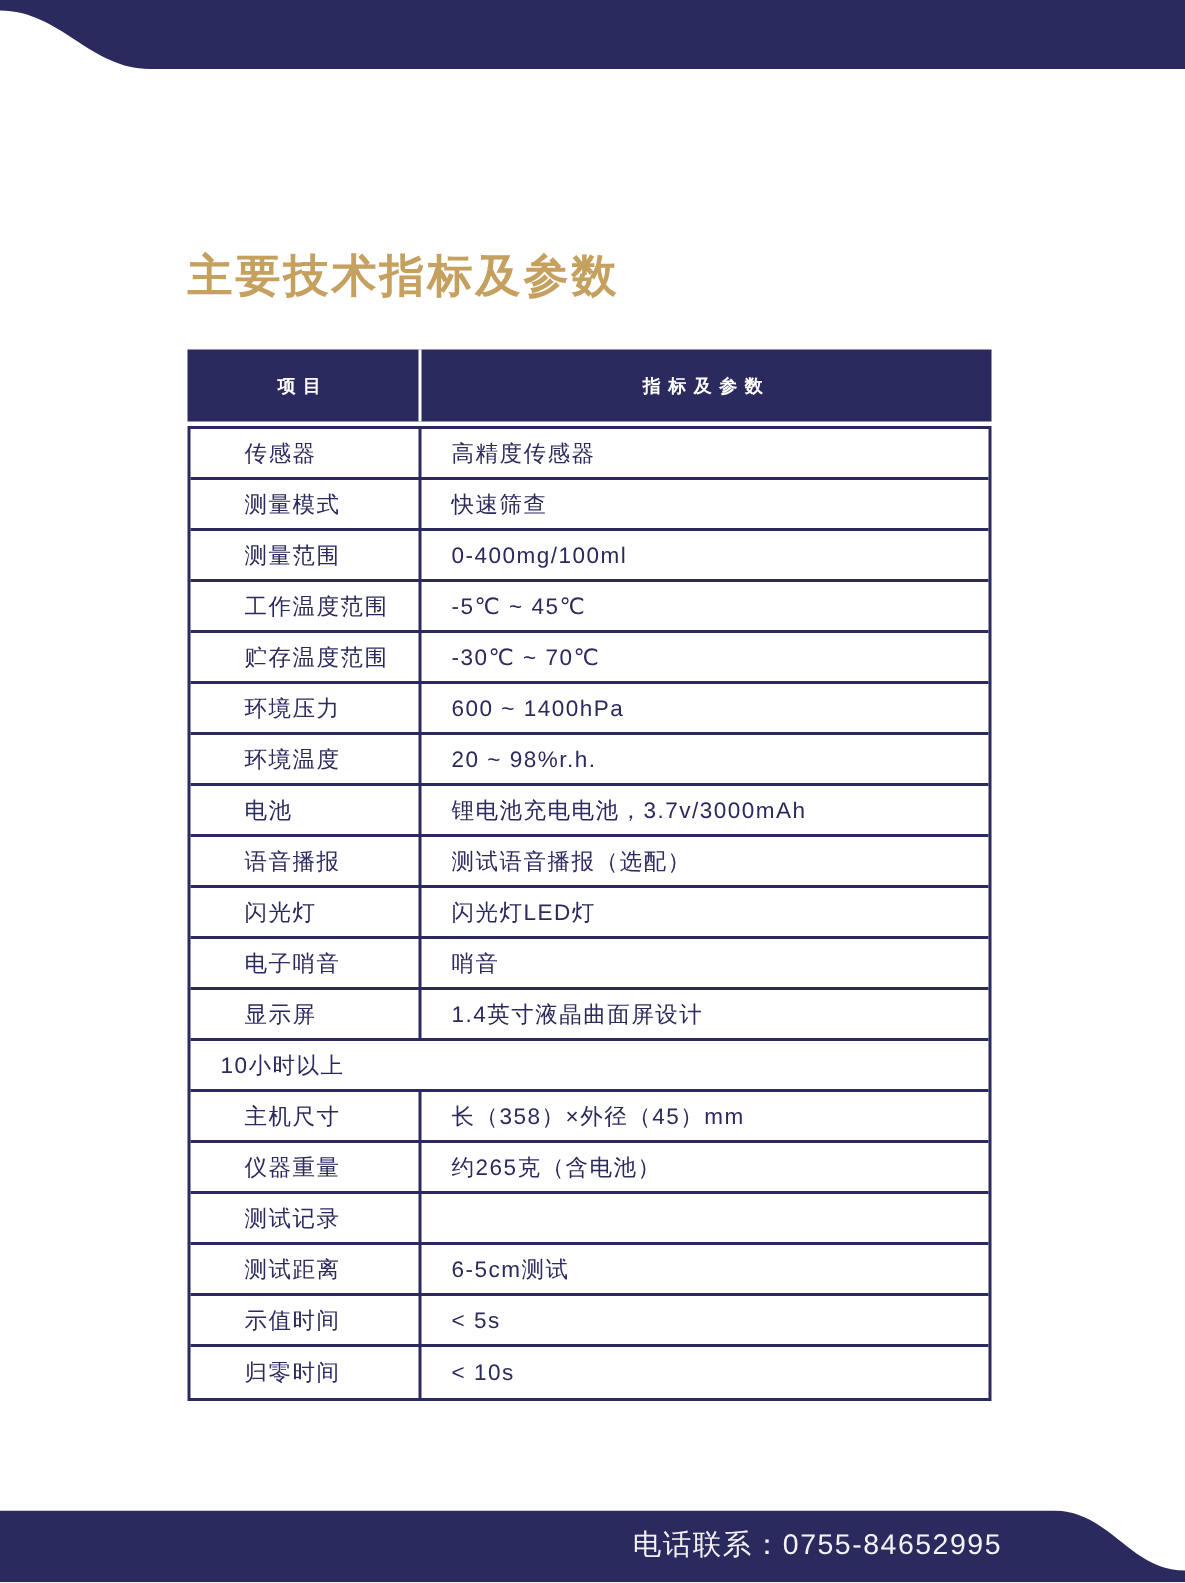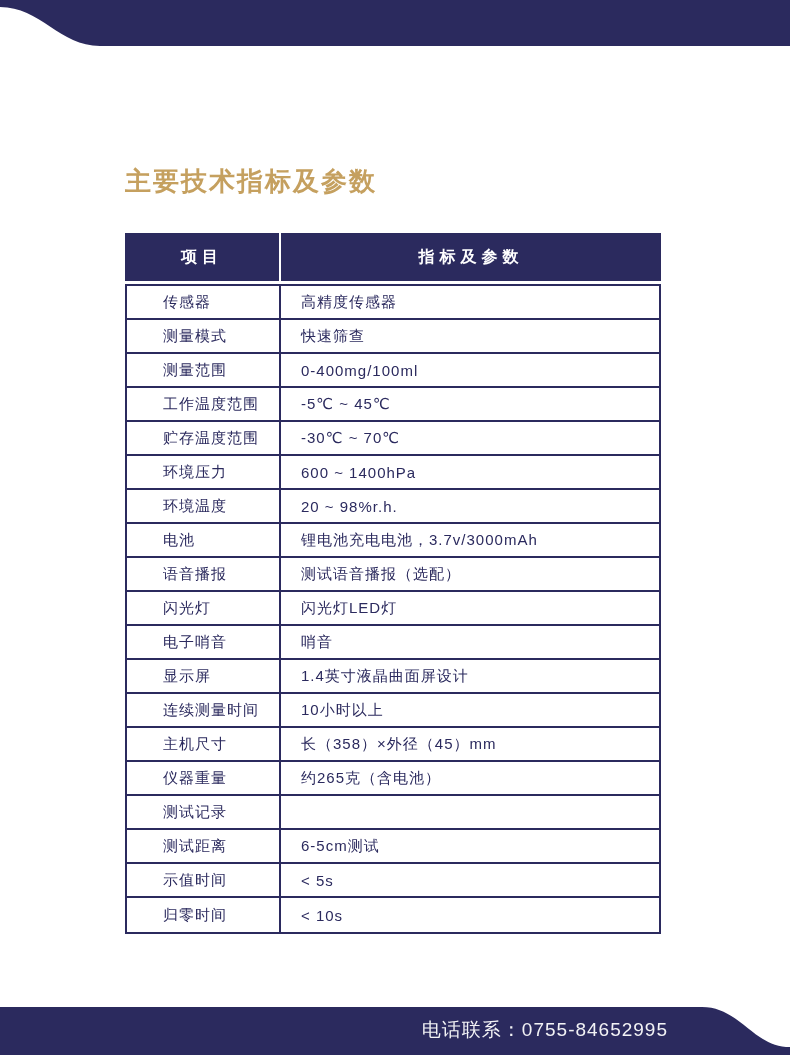--- a/index.html
+++ b/index.html
@@ -14,39 +14,39 @@
   }
   .band { position: absolute; left: 0; display: block; }
   .band-top { top: 0; }
   .band-bottom { bottom: 0; }
   .band path { fill: var(--navy, #2b2a5e); }
 
   .title {
     position: absolute;
     left: 125px;
     top: 164px;
-    font-size: 26px;
+    font-size: 30px;
     font-weight: 700;
     letter-spacing: 2px;
     color: var(--gold, #c5a05f);
   }
 
   .spec-table {
     position: absolute;
     left: 125px;
     top: 233px;
     width: 536px;
   }
   .thead {
     display: grid;
     grid-template-columns: 156px 1fr;
     height: 48px;
     background: var(--navy, #2b2a5e);
     color: #ffffff;
-    font-size: 16px;
+    font-size: 12px;
     font-weight: 600;
     letter-spacing: 5px;
   }
   .th {
     display: flex;
     align-items: center;
     justify-content: center;
     height: 100%;
   }
   .th.col-item { border-right: 2px solid #ffffff; }
@@ -144,21 +144,20 @@
         </div>
         <div class="row">
           <div class="cell item">电子哨音</div>
           <div class="cell value">哨音</div>
         </div>
         <div class="row">
           <div class="cell item">显示屏</div>
           <div class="cell value">1.4英寸液晶曲面屏设计</div>
         </div>
         <div class="row">
-          <div class="cell item">连续测量时间</div>
           <div class="cell value">10小时以上</div>
         </div>
         <div class="row">
           <div class="cell item">主机尺寸</div>
           <div class="cell value">长（358）×外径（45）mm</div>
         </div>
         <div class="row">
           <div class="cell item">仪器重量</div>
           <div class="cell value">约265克（含电池）</div>
         </div>

